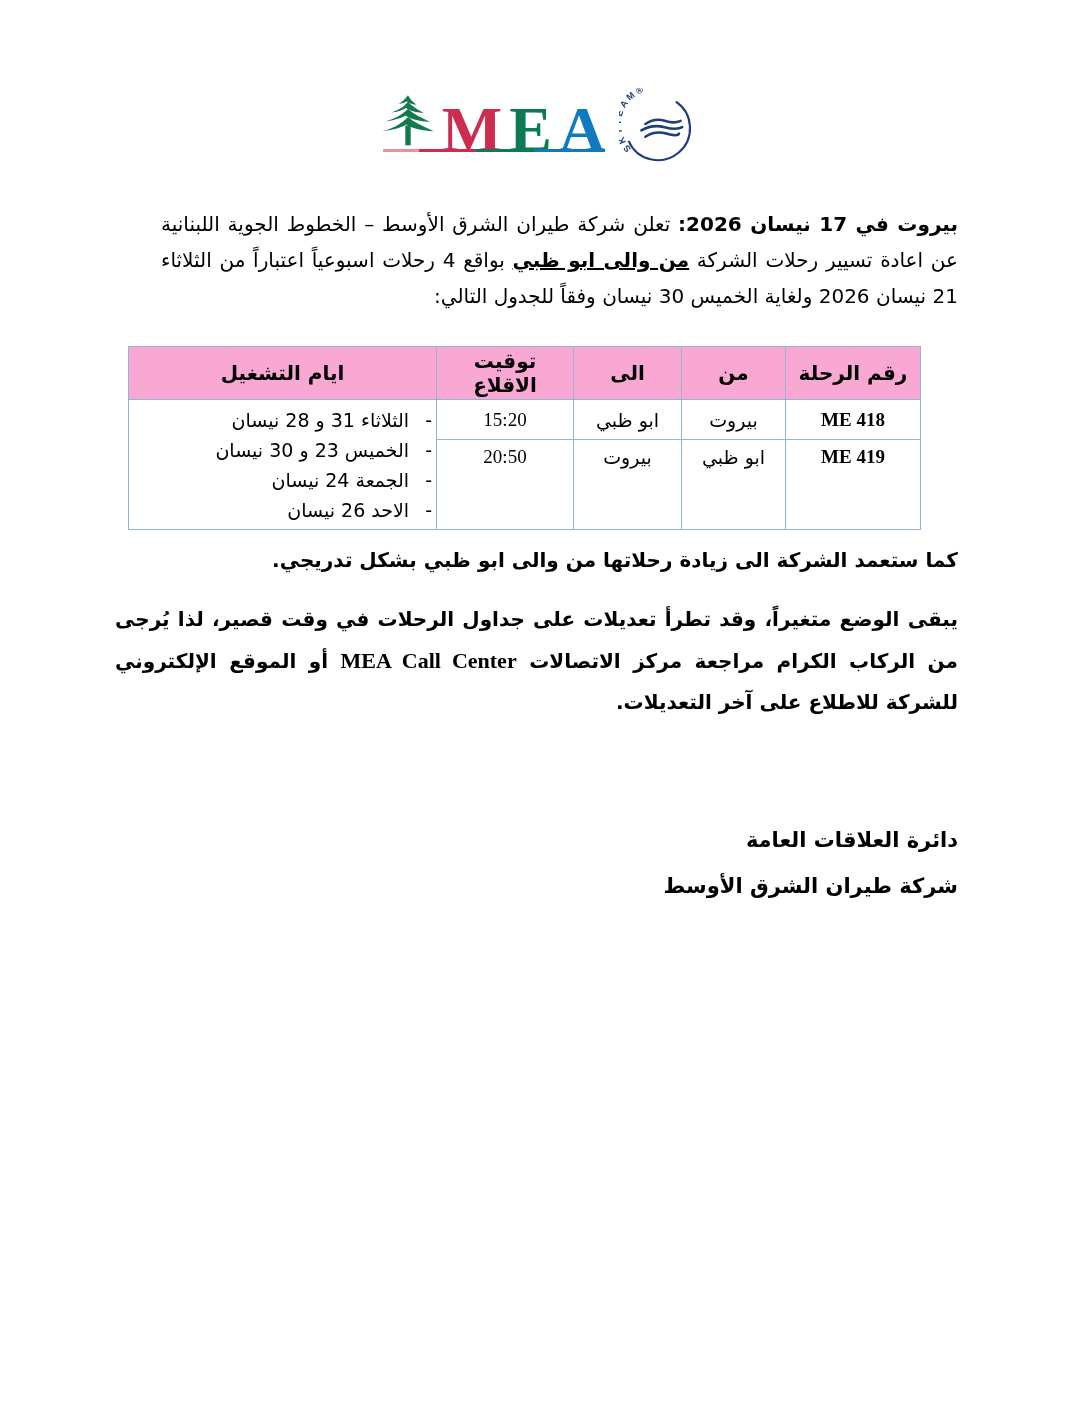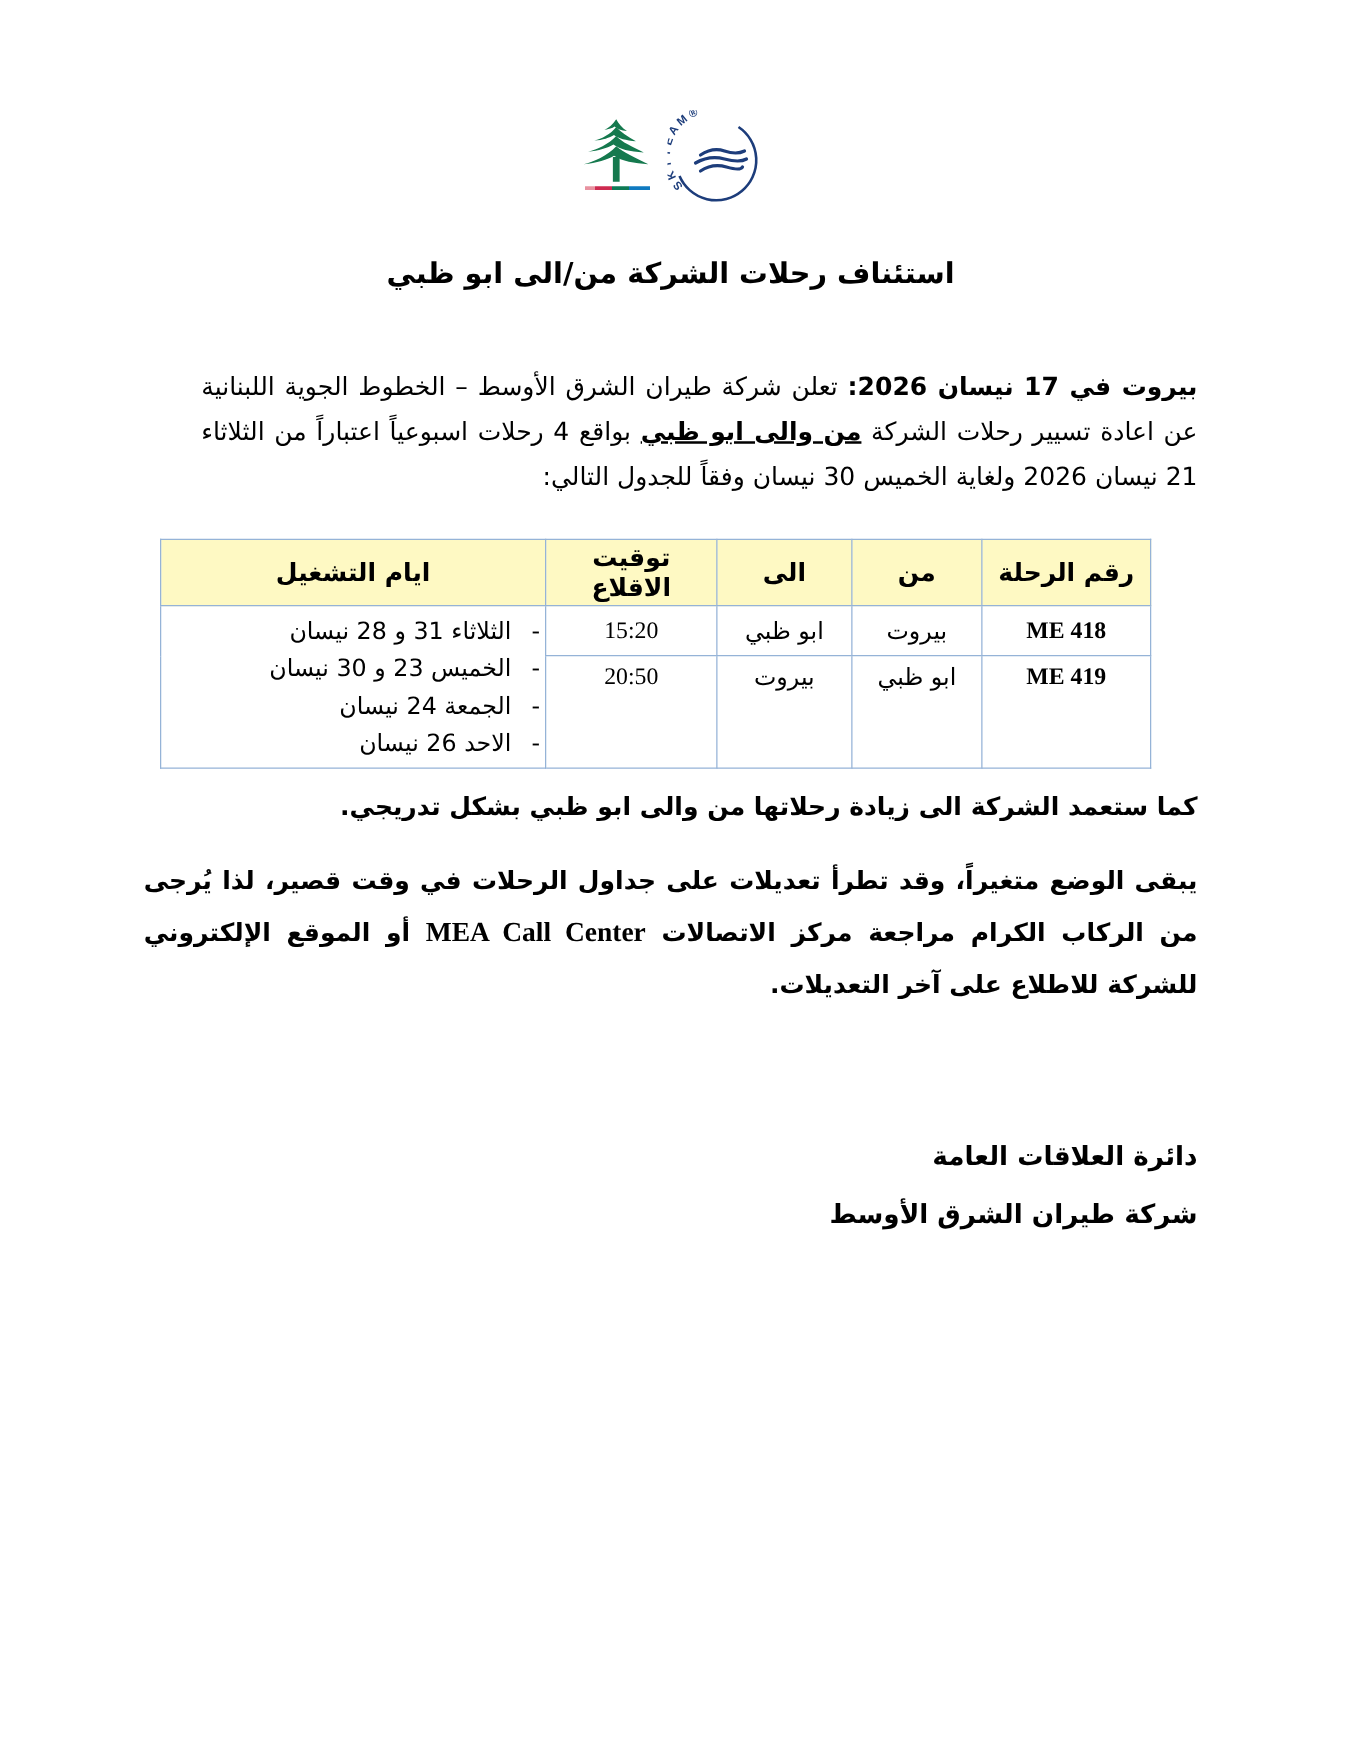--- a/index.html
+++ b/index.html
@@ -41,21 +41,21 @@
   .intro .b { font-weight:bold; }
   .intro .bu { font-weight:bold; text-decoration:underline; }
 
   
   table.flights {
     width:792px; margin-top:32px; margin-right:37px;
     border-collapse:collapse; table-layout:fixed;
   }
   table.flights th, table.flights td { border:1px solid #95b3d7; }
   table.flights th {
-    background:#fef9c3; font-weight:bold; font-size:20px;
+    background:#f9a8d4; font-weight:bold; font-size:20px;
     height:34px; text-align:center; padding:2px 4px;
   }
   table.flights td { font-size:19px; text-align:center; padding:2px 4px; }
   tr.r1 td { height:40px; vertical-align:middle; }
   tr.r2 td { height:90px; vertical-align:top; padding-top:6px; }
   td.flight { font-family:"Liberation Serif", serif; font-weight:bold; font-size:22px; }
   td.time   { font-family:"Liberation Serif", serif; font-size:21px; }
   td.days   { vertical-align:top; text-align:right; padding:5px 12px; }
   .day-item { display:flex; gap:16px; line-height:30px; font-size:19px; }
   .note-wrap { margin-right:37px; text-align:right; font-size:19px; margin-top:5px; }
@@ -79,20 +79,21 @@
     <div class="mea-lockup">
       <svg class="cedar" viewBox="0 0 120 120" width="54" height="56">
         <g fill="#15794e">
           <path d="M60 3 C54 12 47 18 39 22 C47 21 53 19 57 16 C61 20 69 23 79 24 C70 18 64 11 60 3 Z"></path>
           <path d="M60 17 C50 30 34 38 21 41 C36 40 48 36 56 31 C63 37 78 41 95 42 C80 34 68 26 60 17 Z"></path>
           <path d="M60 33 C46 48 26 57 10 61 C28 59 45 54 55 48 C65 56 84 61 109 62 C88 52 70 44 60 33 Z"></path>
           <path d="M60 51 C44 68 20 79 2 83 C25 81 45 75 56 68 C69 77 93 82 117 83 C96 72 72 62 60 51 Z"></path>
           <path d="M54 70 L54 114 L66 114 L66 70 Z"></path>
         </g>
       </svg>
+      <div class="mea-letters"><span class="c-red">M</span><span class="c-green">E</span><span class="c-blue">A</span></div>
       <div class="mea-underline"></div>
     </div>
     <svg class="skyteam" viewBox="0 0 100 100" width="80" height="80">
       <defs>
         <path id="st-text-arc" d="M 16 76 A 40 40 0 0 1 74 14" fill="none"></path>
       </defs>
       <path d="M 71 17 A 40 40 0 1 1 12 66" stroke="#1d3d7b" stroke-width="2.6" fill="none"></path>
       <g stroke="#1d3d7b" fill="none" stroke-width="3.2" stroke-linecap="round">
         <path d="M33 45 Q45 37 57 41 T77 41"></path>
         <path d="M28 53 Q42 45 57 49 T79 49"></path>
@@ -100,21 +101,20 @@
       </g>
       <text font-family="Liberation Sans, sans-serif" font-size="11.5" font-weight="bold" letter-spacing="3.2" fill="#1d3d7b">
         <textPath href="#st-text-arc">SKYTEAM®</textPath>
       </text>
     </svg>
   </div>
 
   <div class="content">
 
     <div class="title-block">
-      <div>استئناف رحلات الشركة من/الى ابو ظبي</div>
     </div>
 
     <p class="intro"><span class="b">بيروت في 17 نيسان 2026:</span><span> تعلن شركة طيران الشرق الأوسط – الخطوط الجوية اللبنانية عن اعادة تسيير رحلات الشركة </span><span class="bu">من والى ابو ظبي</span><span> بواقع 4 رحلات اسبوعياً اعتباراً من الثلاثاء 21 نيسان 2026 ولغاية الخميس 30 نيسان وفقاً للجدول التالي:</span></p>
 
     <table class="flights">
       <colgroup>
         <col style="width:135px">
           <col style="width:104px">
           <col style="width:108px">
         <col style="width:137px">

